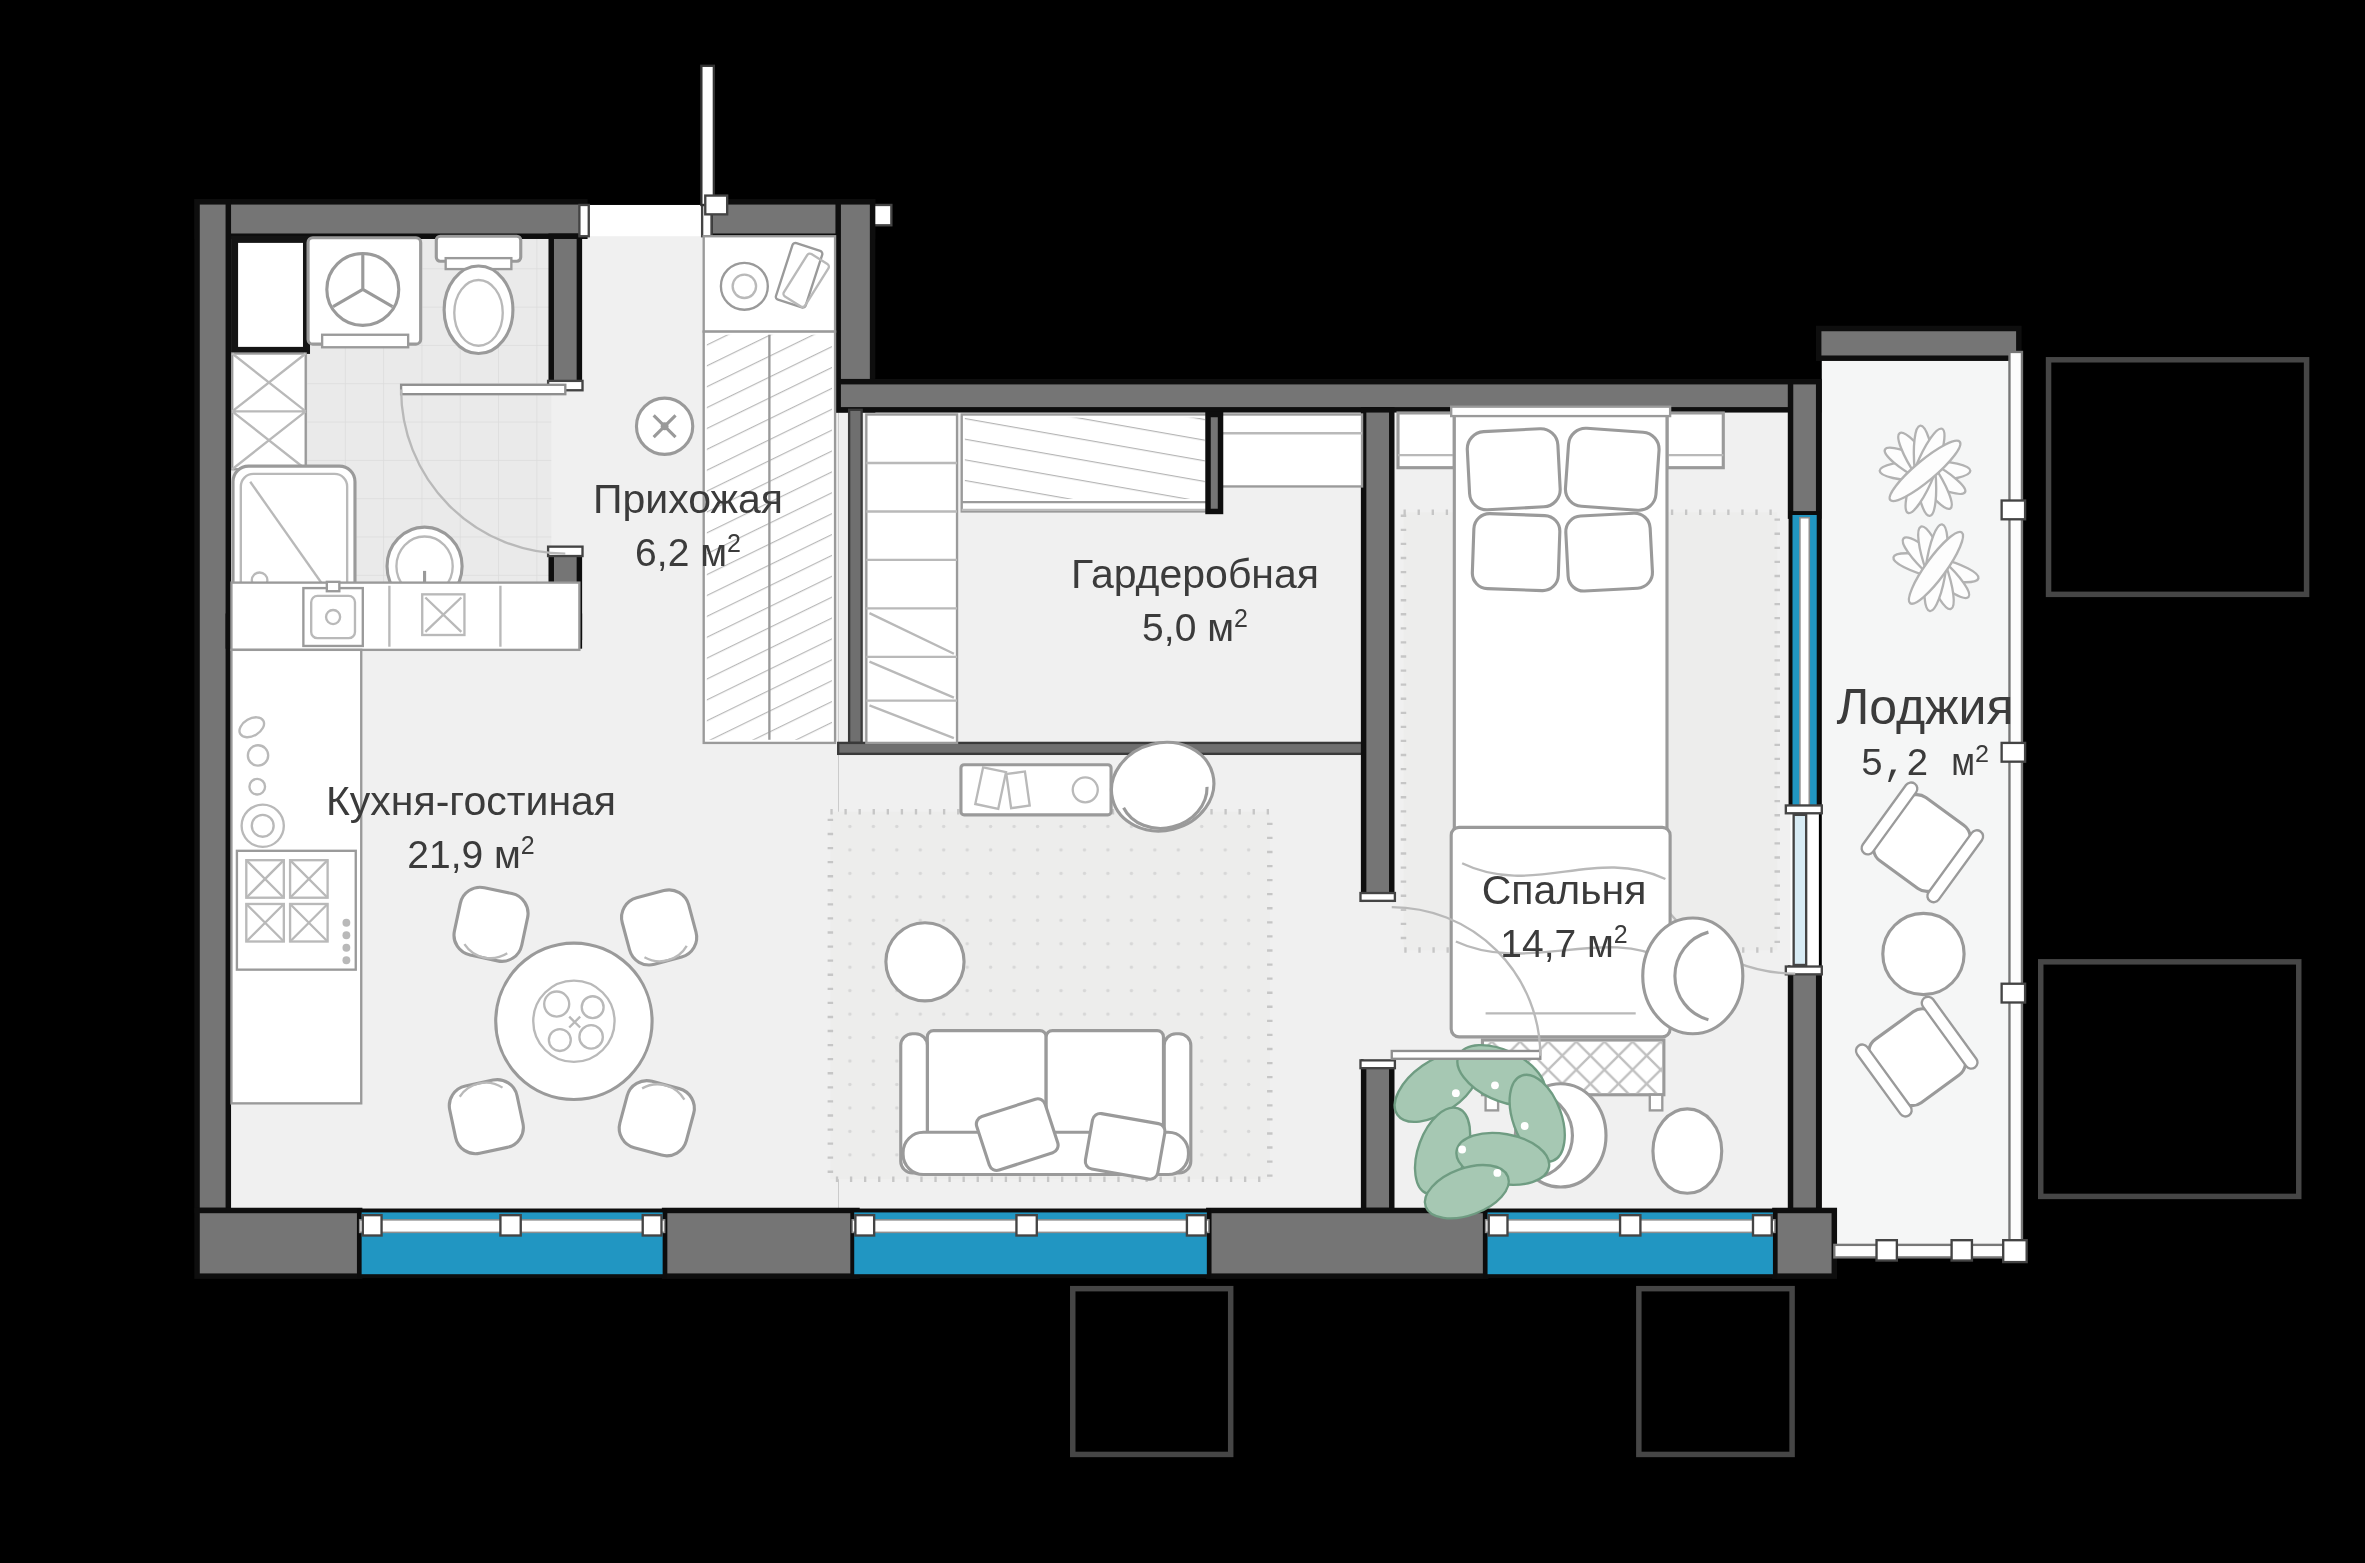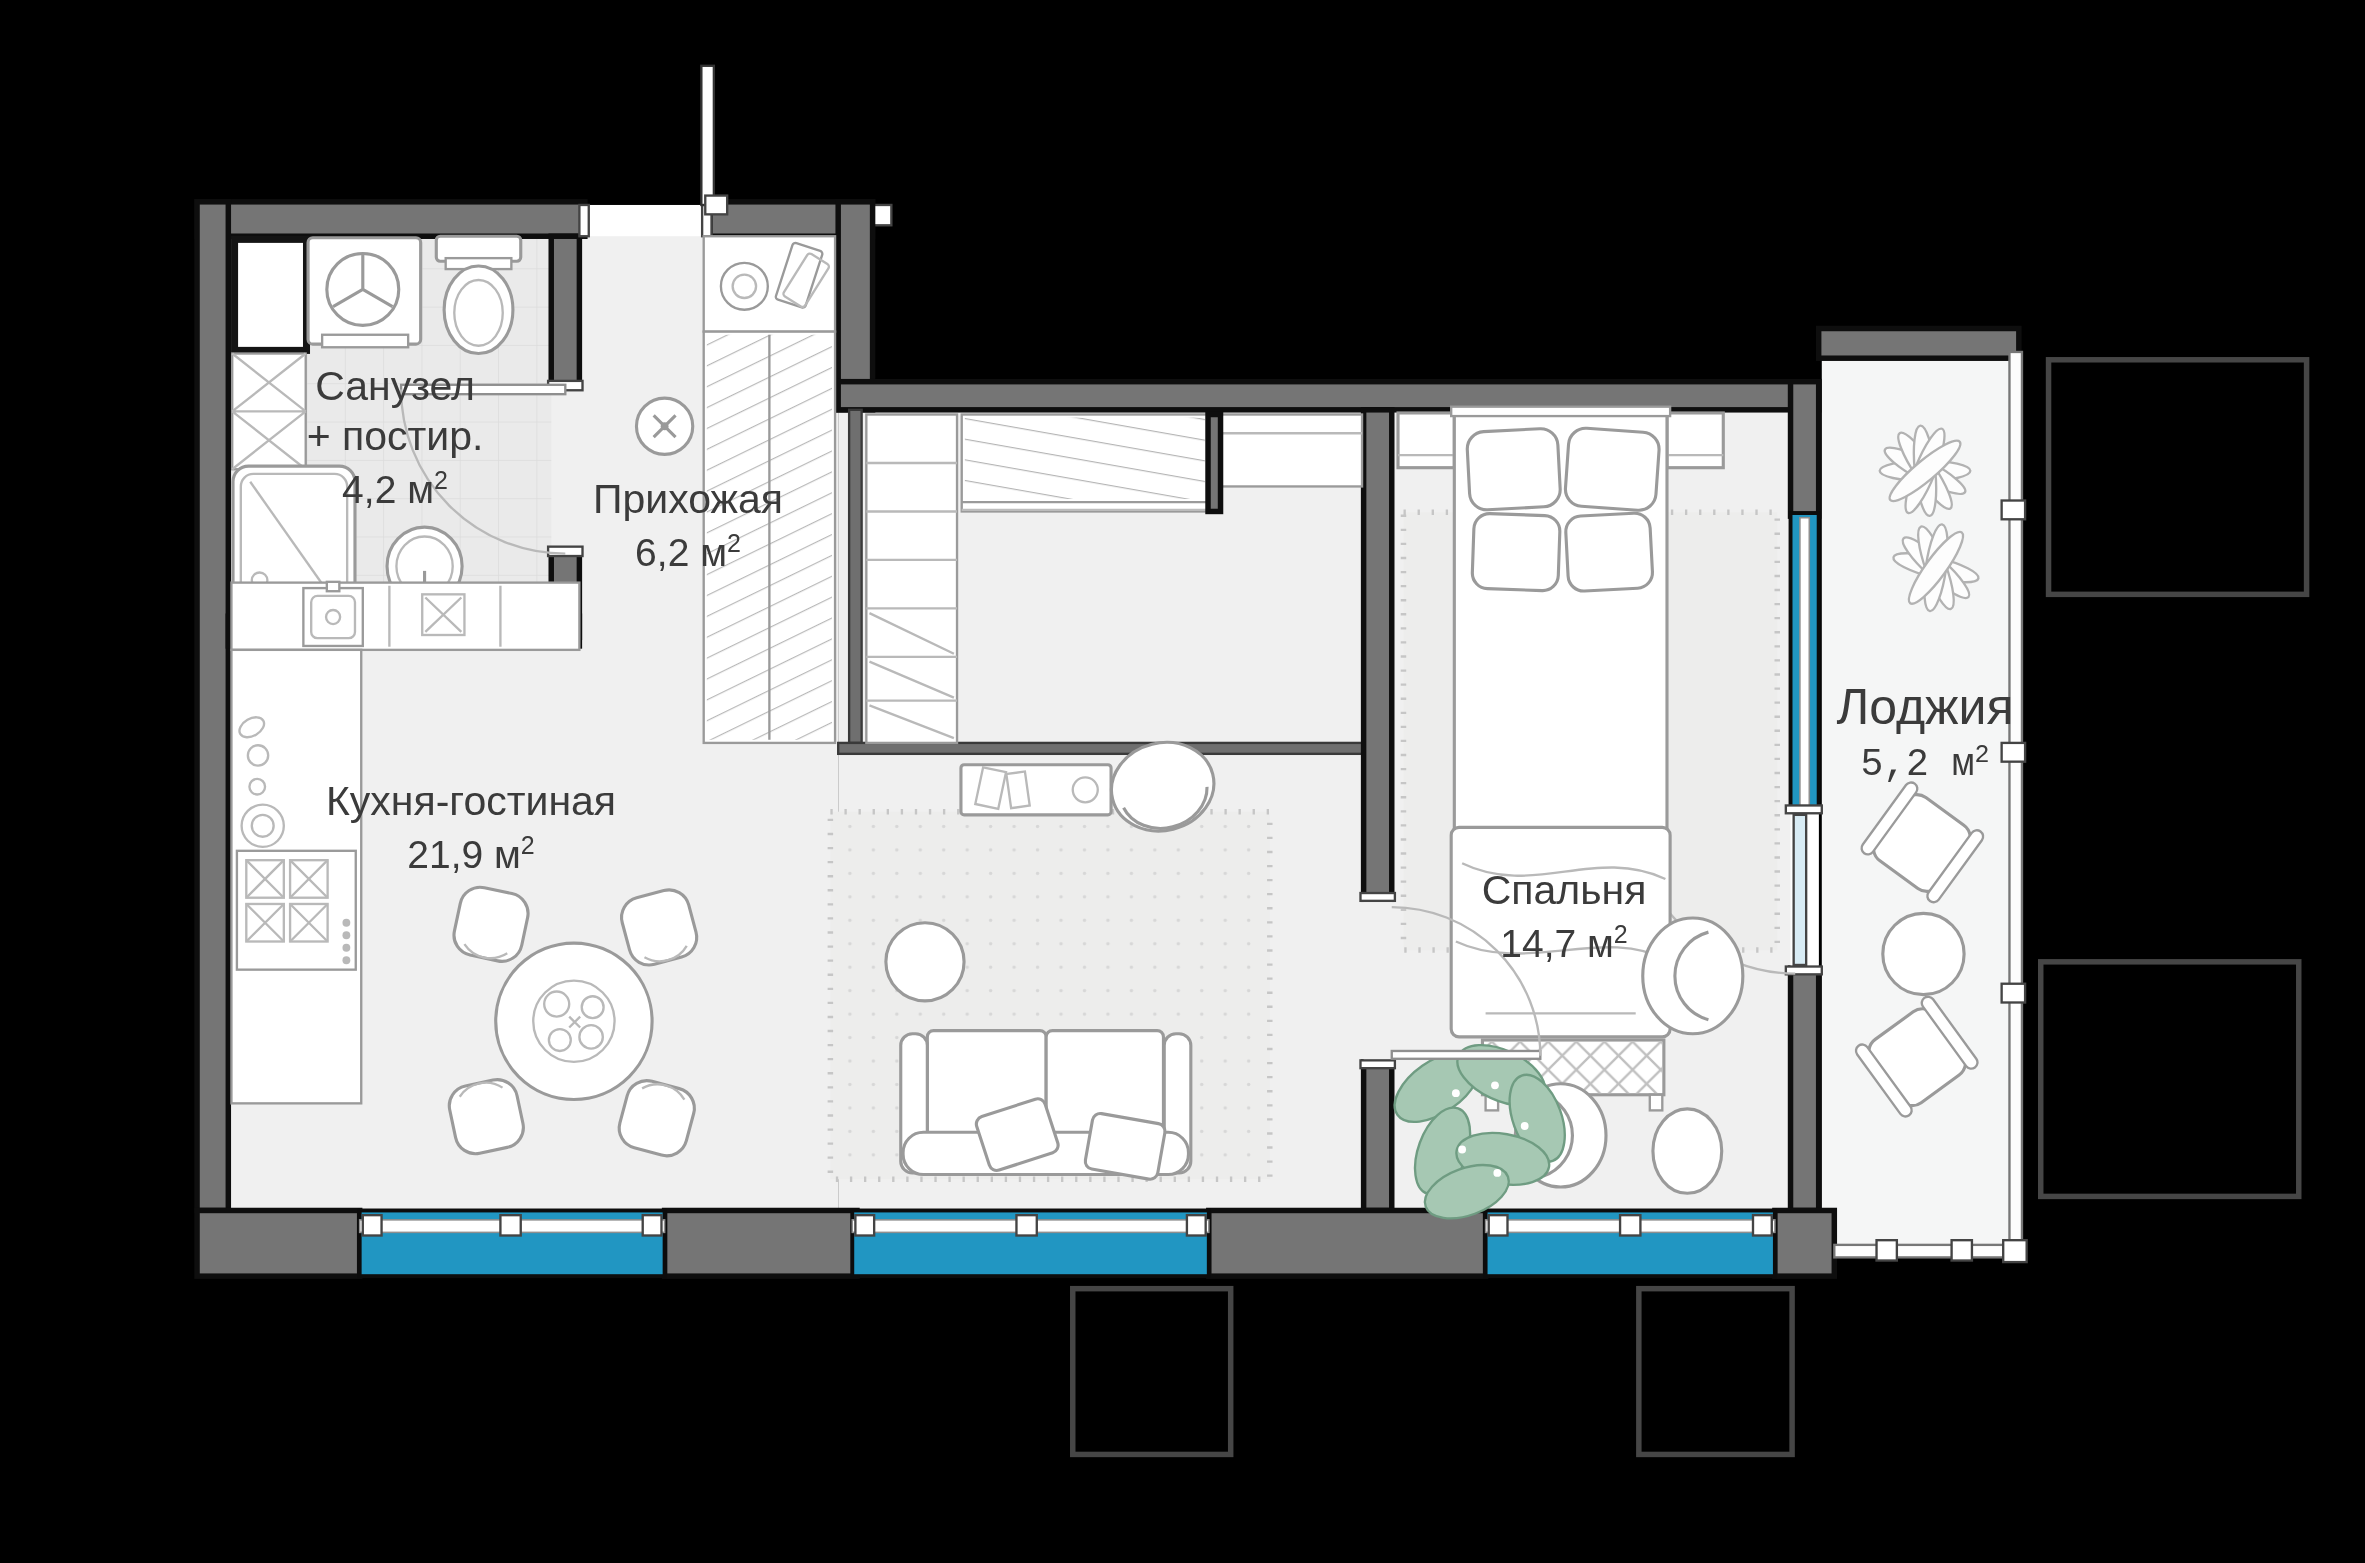--- a/index.html
+++ b/index.html
@@ -454,31 +454,30 @@
   </g>
 
   <g>
     <rect class="blk" x="2620" y="460" width="330" height="300"></rect>
     <rect class="blk" x="2610" y="1230" width="330" height="300"></rect>
     <rect class="blk" x="1372" y="1648" width="202" height="212"></rect>
     <rect class="blk" x="2096" y="1648" width="196" height="212"></rect>
   </g>
 </svg>
 
-<div class="room-label" style="left:395px;top:438px;">
-  <div class="rn">Санузел</div>
-  <div class="rn" style="margin-top:9.4px;">+ постир.</div>
-  <div class="ra"><span>4,2</span> <span>м</span><sup>2</sup></div>
-</div>
 
 <div class="room-label" style="left:688px;top:525px;">
   <div class="rn">Прихожая</div>
   <div class="ra"><span>6,2</span> <span>м</span><sup>2</sup></div>
 </div>
 
+<div class="room-label" style="left:1195px;top:600px;">
+  <div class="rn">Гардеробная</div>
+  <div class="ra"><span>5,0</span> <span>м</span><sup>2</sup></div>
+</div>
 
 <div class="room-label" style="left:1564px;top:916px;">
   <div class="rn">Спальня</div>
   <div class="ra"><span>14,7</span> <span>м</span><sup>2</sup></div>
 </div>
 
 <div class="room-label" style="left:471px;top:827px;">
   <div class="rn">Кухня-гостиная</div>
   <div class="ra"><span>21,9</span> <span>м</span><sup>2</sup></div>
 </div>

